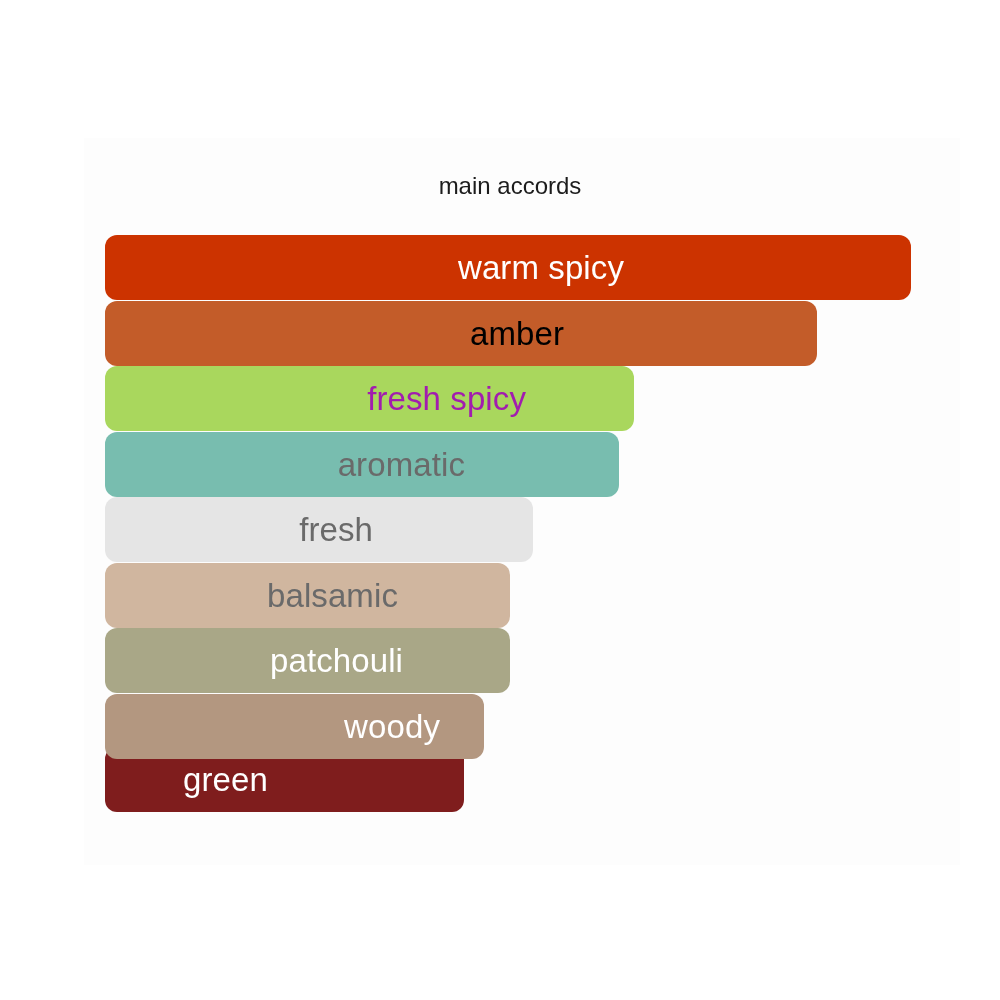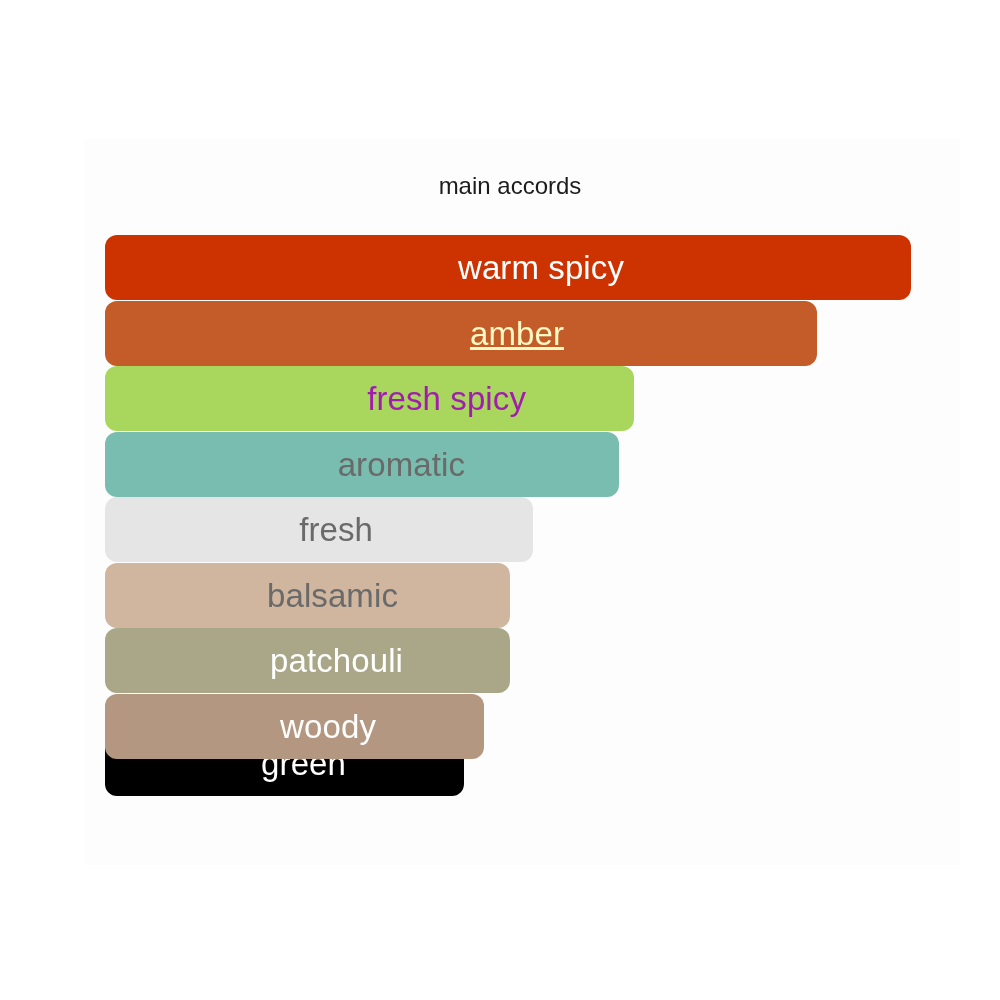--- a/index.html
+++ b/index.html
@@ -76,38 +76,38 @@
 
 <div id="accords-widget">
 
   <div id="chart-title">main accords</div>
 
   <div id="bars-area">
       <div class="accord-bar" style="top: 0px; width: 806px; background: rgb(204, 51, 0); z-index: 9;">
         <span class="accord-label label-light" style="color: rgb(255, 255, 255); margin-right: 287px; text-align: right;">warm spicy</span>
       </div>
       <div class="accord-bar" style="top: 65.5px; width: 712px; background: rgb(195, 92, 41); z-index: 8;">
-        <span class="accord-label label-light" style="color: #fef9c3; margin-right: 253px; text-decoration: underline;">amber</span>
+        <span class="accord-label label-light" style="color: #000000; margin-right: 253px;">amber</span>
       </div>
       <div class="accord-bar" style="top: 131px; width: 529px; background: rgb(169, 215, 93); z-index: 7;">
         <span class="accord-label label-dark" style="color: #a21caf; margin-right: 108px;">fresh spicy</span>
       </div>
       <div class="accord-bar" style="top: 196.5px; width: 514px; background: rgb(120, 189, 175); z-index: 6; padding-left: 48px;">
         <span class="accord-label label-dark" style="color: rgb(106, 106, 106); margin-right: 154px;">aromatic</span>
       </div>
       <div class="accord-bar" style="top: 262px; width: 428px; background: #e5e5e5; z-index: 5;">
         <span class="accord-label label-dark" style="color: rgb(106, 106, 106); margin-right: 160px;">fresh</span>
       </div>
       <div class="accord-bar" style="top: 327.5px; width: 405px; background: rgb(208, 182, 159); z-index: 4; text-align: right;">
         <span class="accord-label label-dark" style="color: rgb(106, 106, 106); margin-right: 112px;">balsamic</span>
       </div>
       <div class="accord-bar" style="top: 393px; width: 405px; background: rgb(169, 167, 135); z-index: 3;">
         <span class="accord-label label-light" style="color: rgb(255, 255, 255); margin-right: 107px;">patchouli</span>
       </div>
       <div class="accord-bar" style="top: 458.5px; width: 379px; background: rgb(179, 151, 128); z-index: 2;">
-        <span class="accord-label label-light" style="color: rgb(255, 255, 255); margin-right: 108px;">woody</span>
+        <span class="accord-label label-light" style="color: rgb(255, 255, 255); margin-right: 44px;">woody</span>
       </div>
-      <div class="accord-bar" style="top: 496px; width: 359px; background: #000000; z-index: 1;">
+      <div class="accord-bar" style="top: 512px; width: 359px; background: #7f1d1d; z-index: 1; justify-content: center;">
         <span class="accord-label label-light" style="color: rgb(255, 255, 255); margin-right: 118px;">green</span>
       </div>
     </div>
 
 </div>
 
 </body></html>

